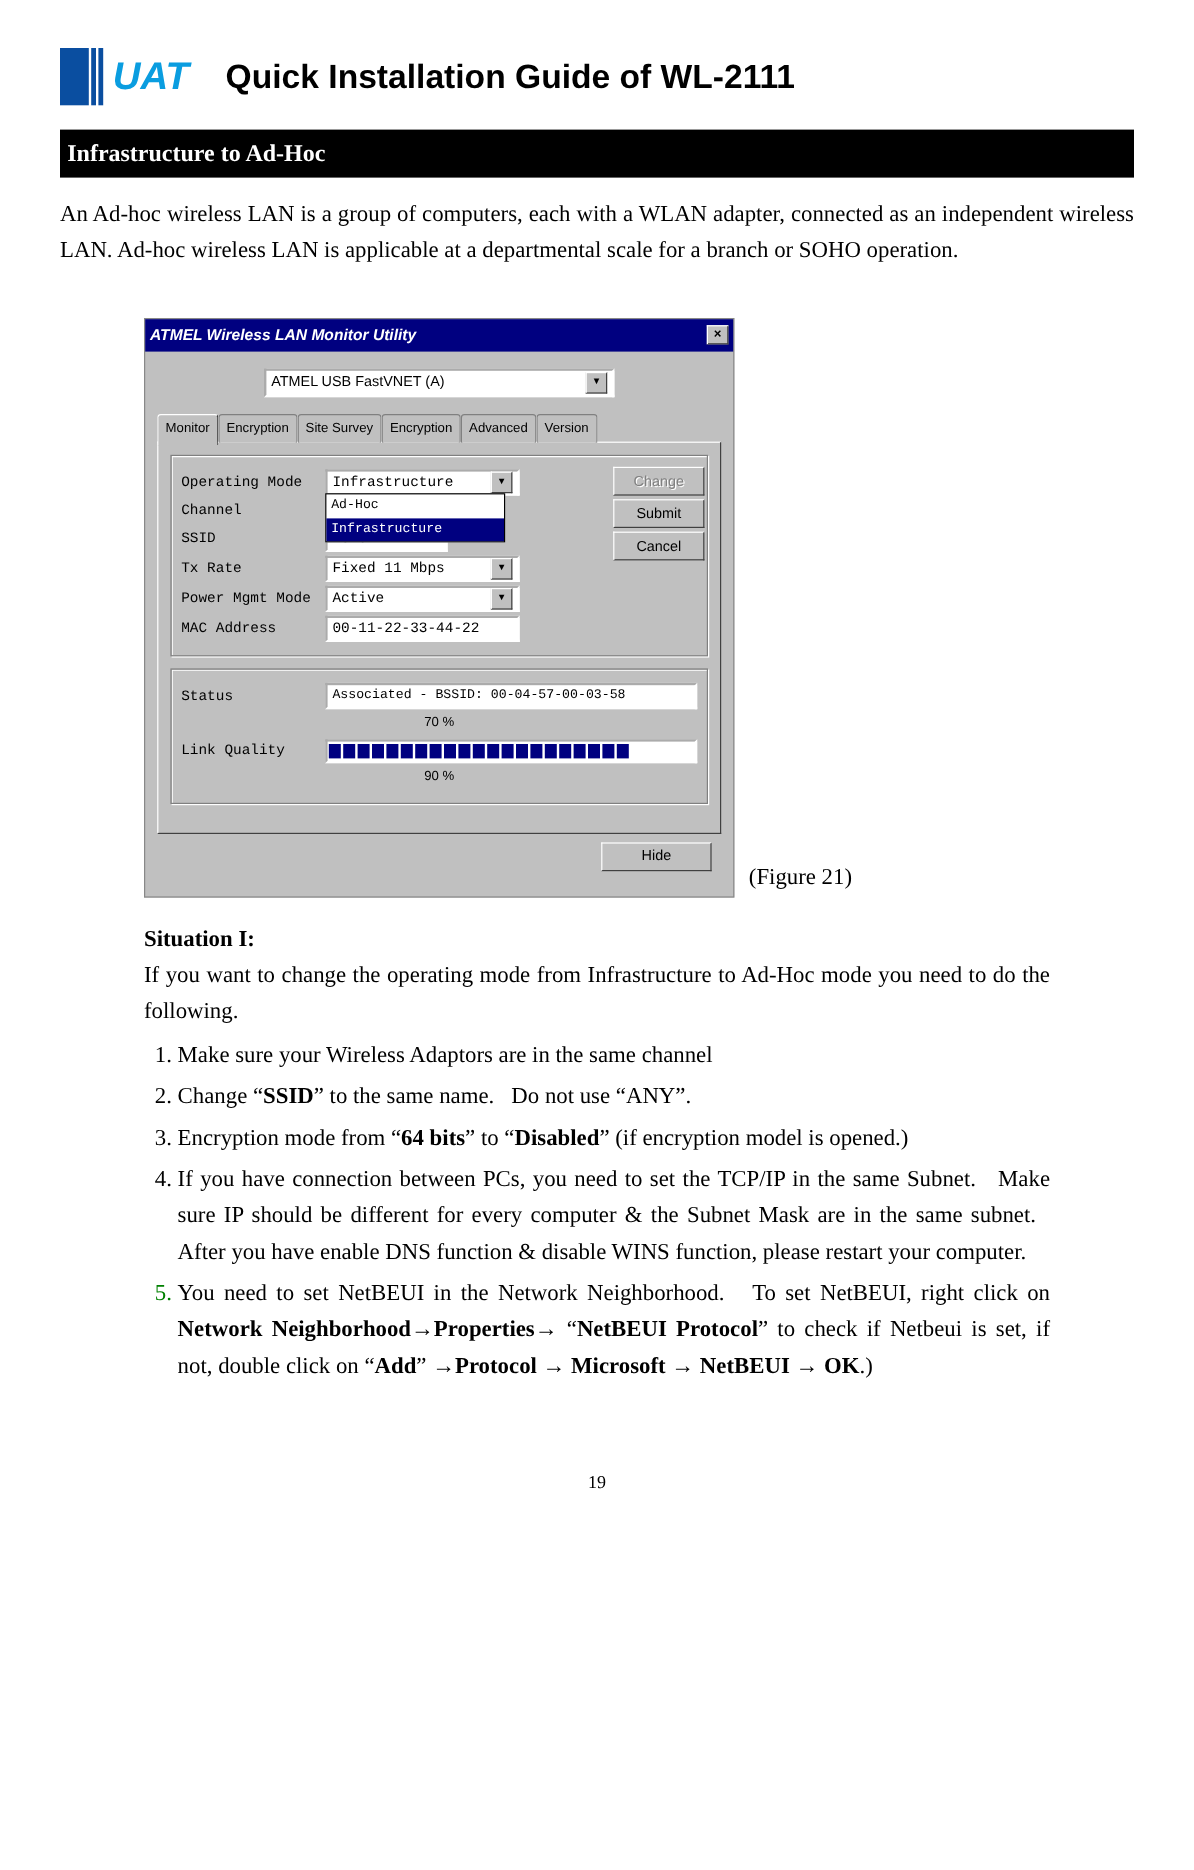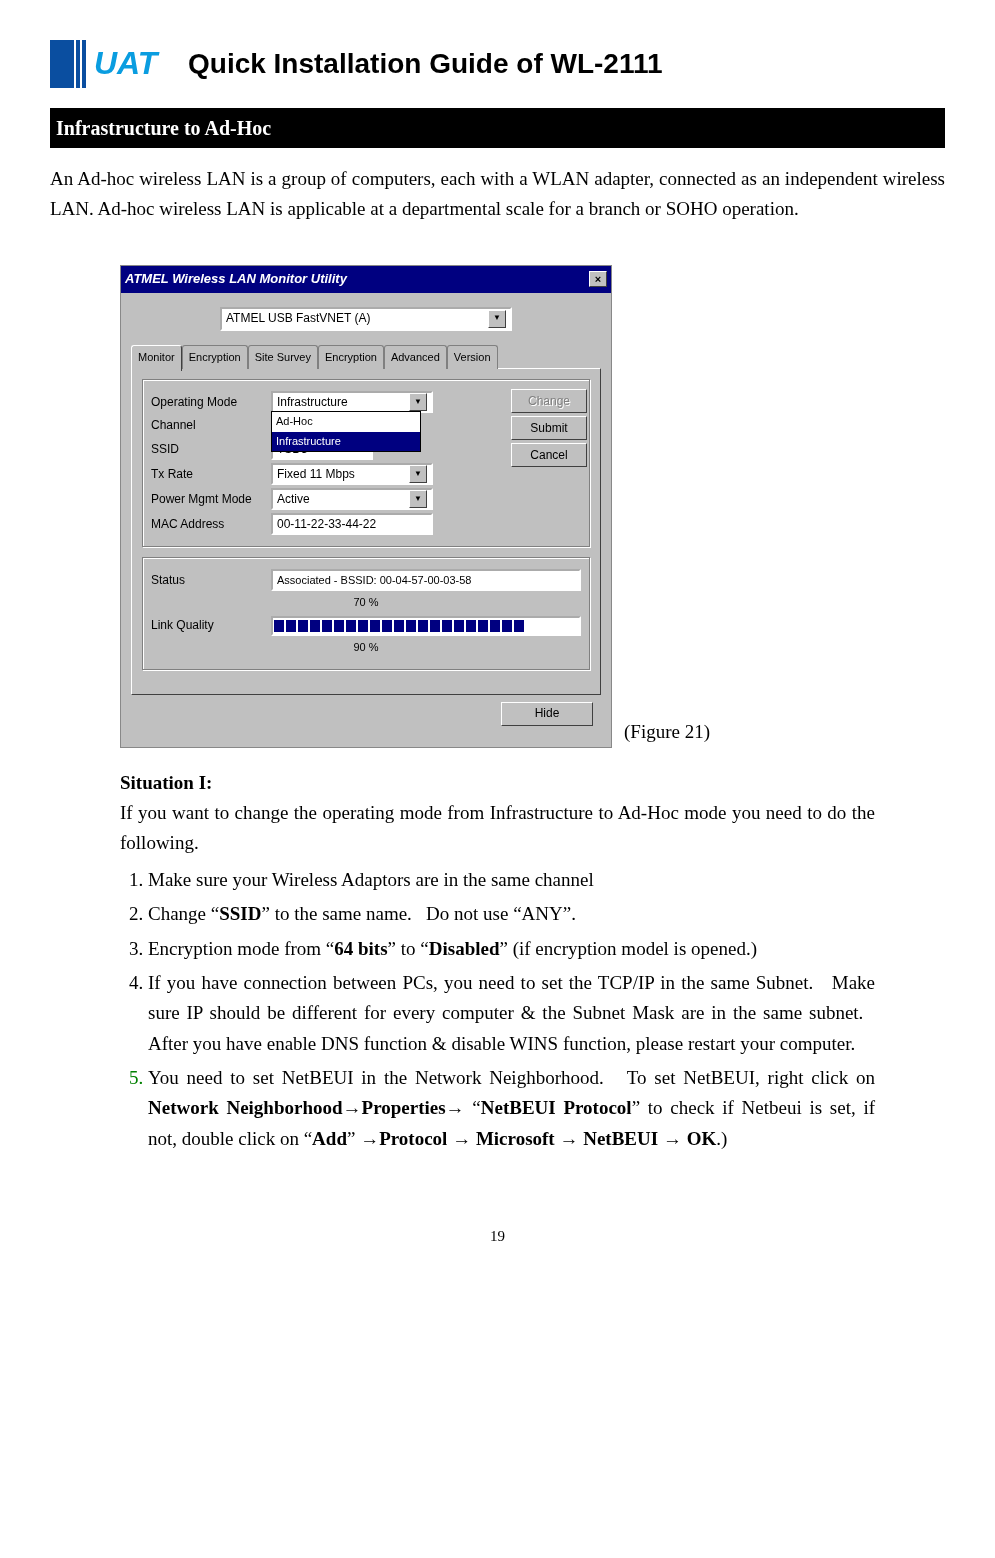--- a/index.html
+++ b/index.html
@@ -116,21 +116,21 @@
     border-right-color:#404040; border-bottom-color:#404040;
     padding: 10px 10px 14px 10px;
   }
   .group {
     border: 1px solid #808080;
     border-top-color:#808080;
     padding: 8px;
     margin-bottom: 10px;
     box-shadow: inset 1px 1px 0 #fff, 1px 1px 0 #fff;
   }
-  .form-row { display:flex; align-items:center; margin: 3px 0; }
+  .form-row { display:flex; align-items:center; margin: 3px 0; font-family: Liberation Mono, monospace; }
   .lbl { width: 120px; font-size:12px; }
   .field {
     border: 2px inset #fff;
     background:#fff;
     height: 18px;
     padding: 0 4px;
     display:flex; align-items:center; justify-content:space-between;
     flex: 0 0 150px;
   }
   .field.narrow { flex: 0 0 90px; }

